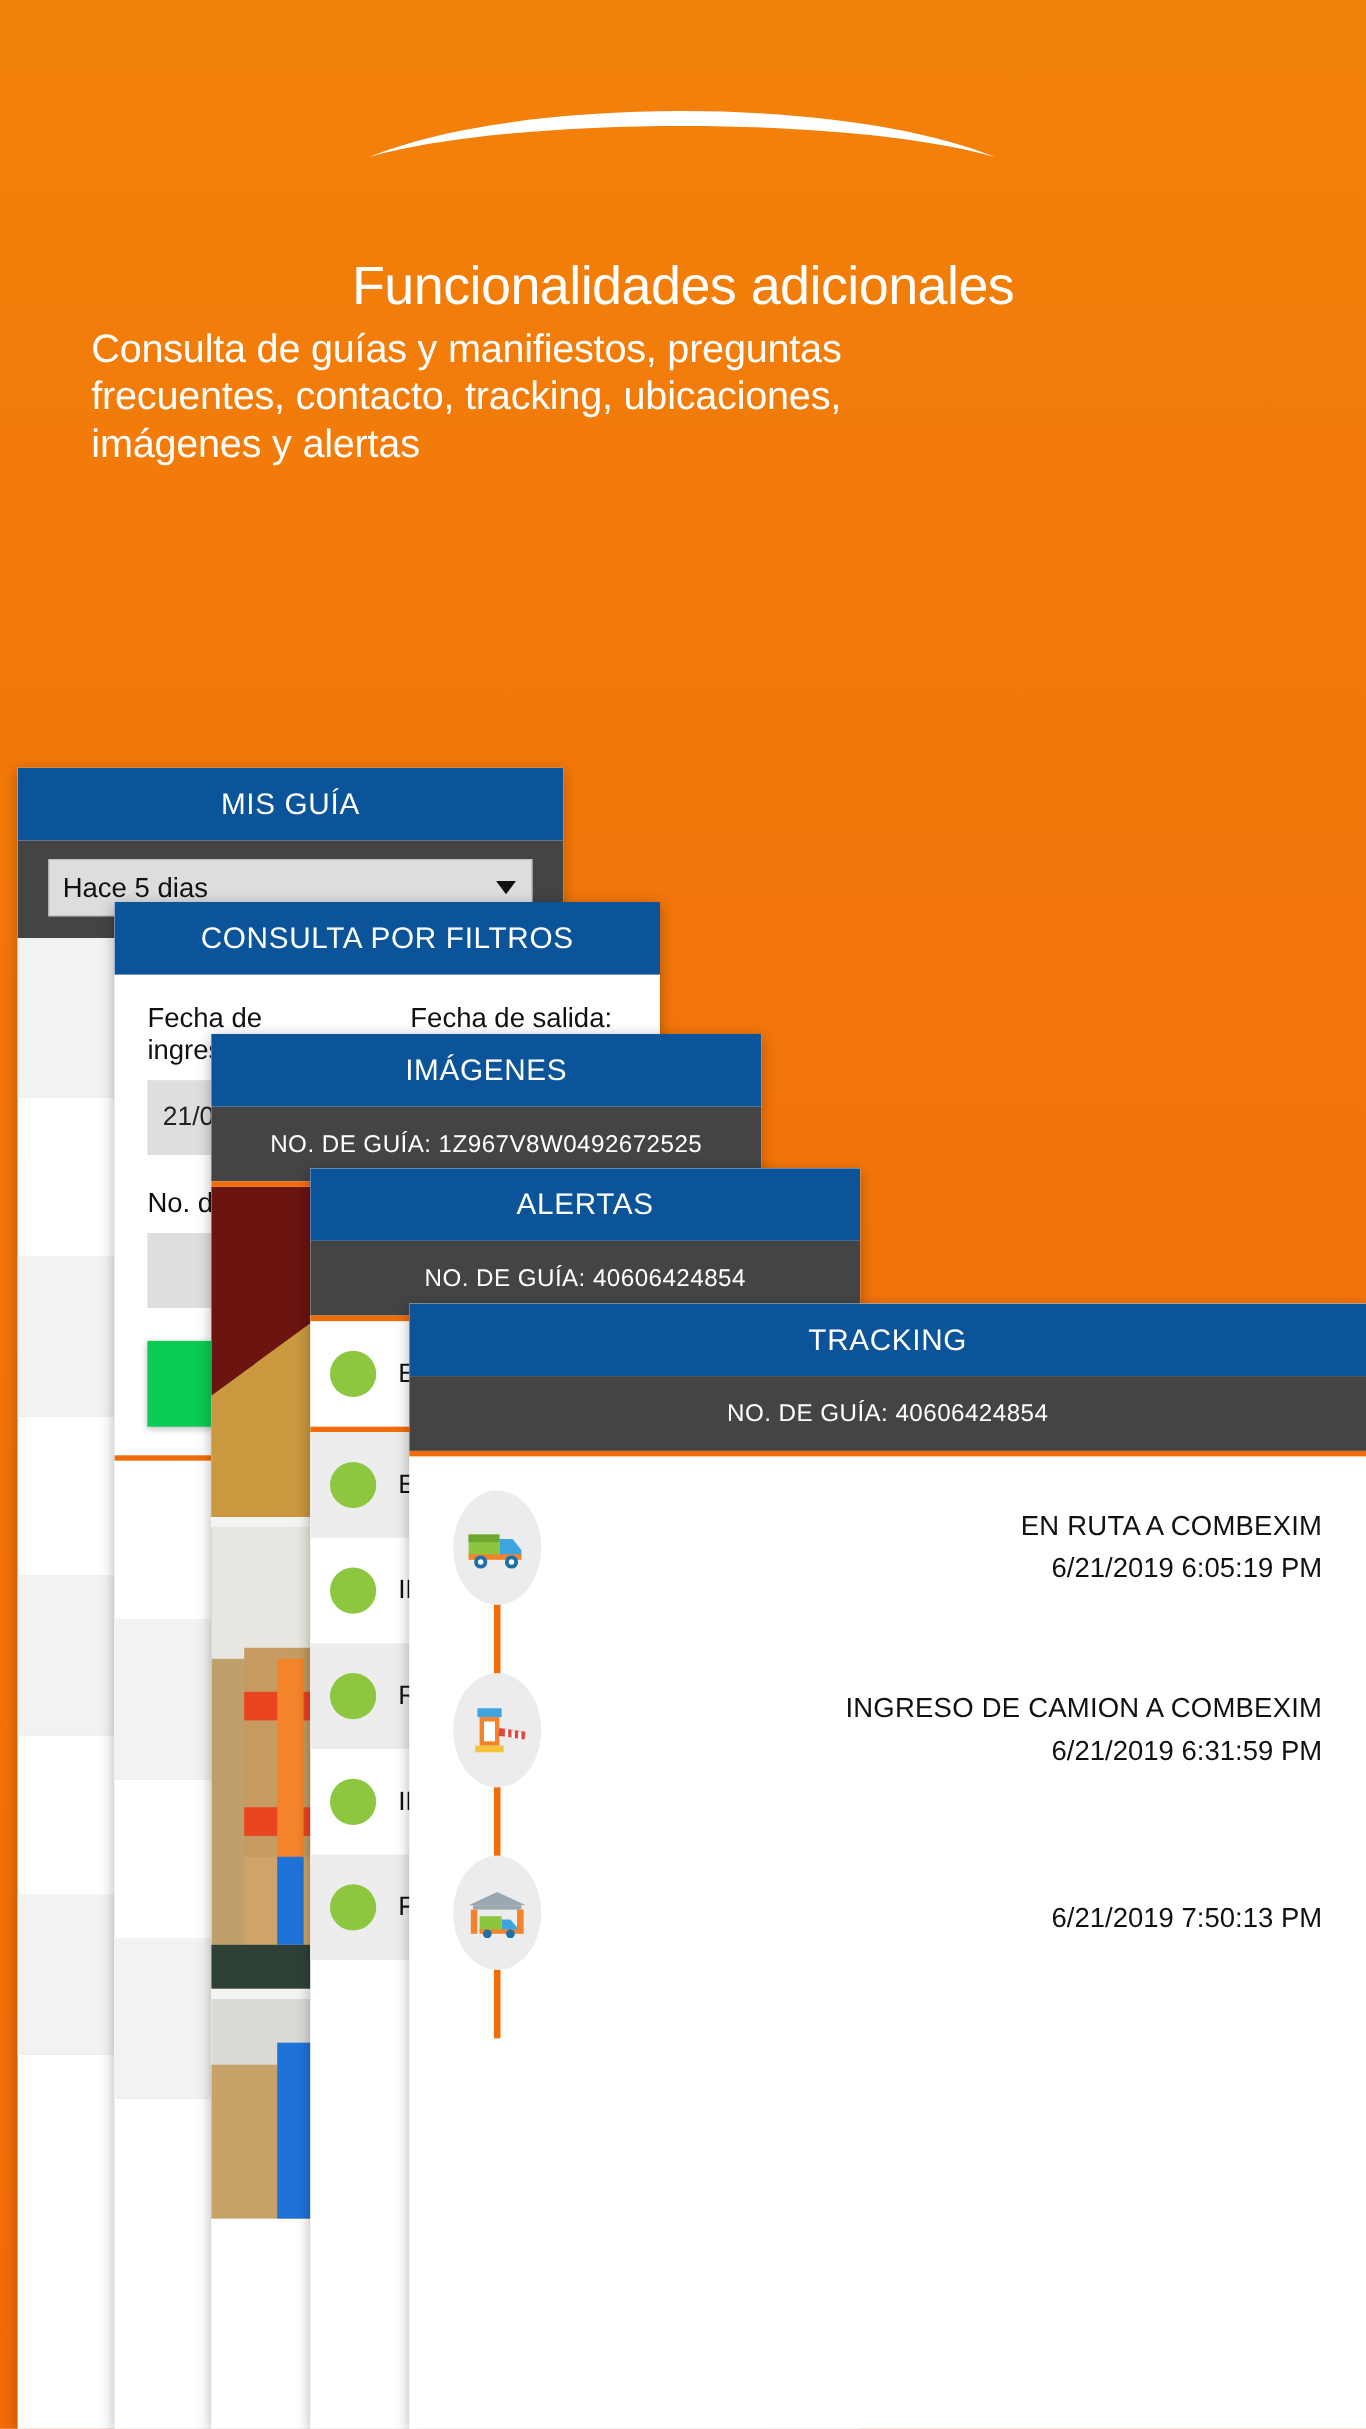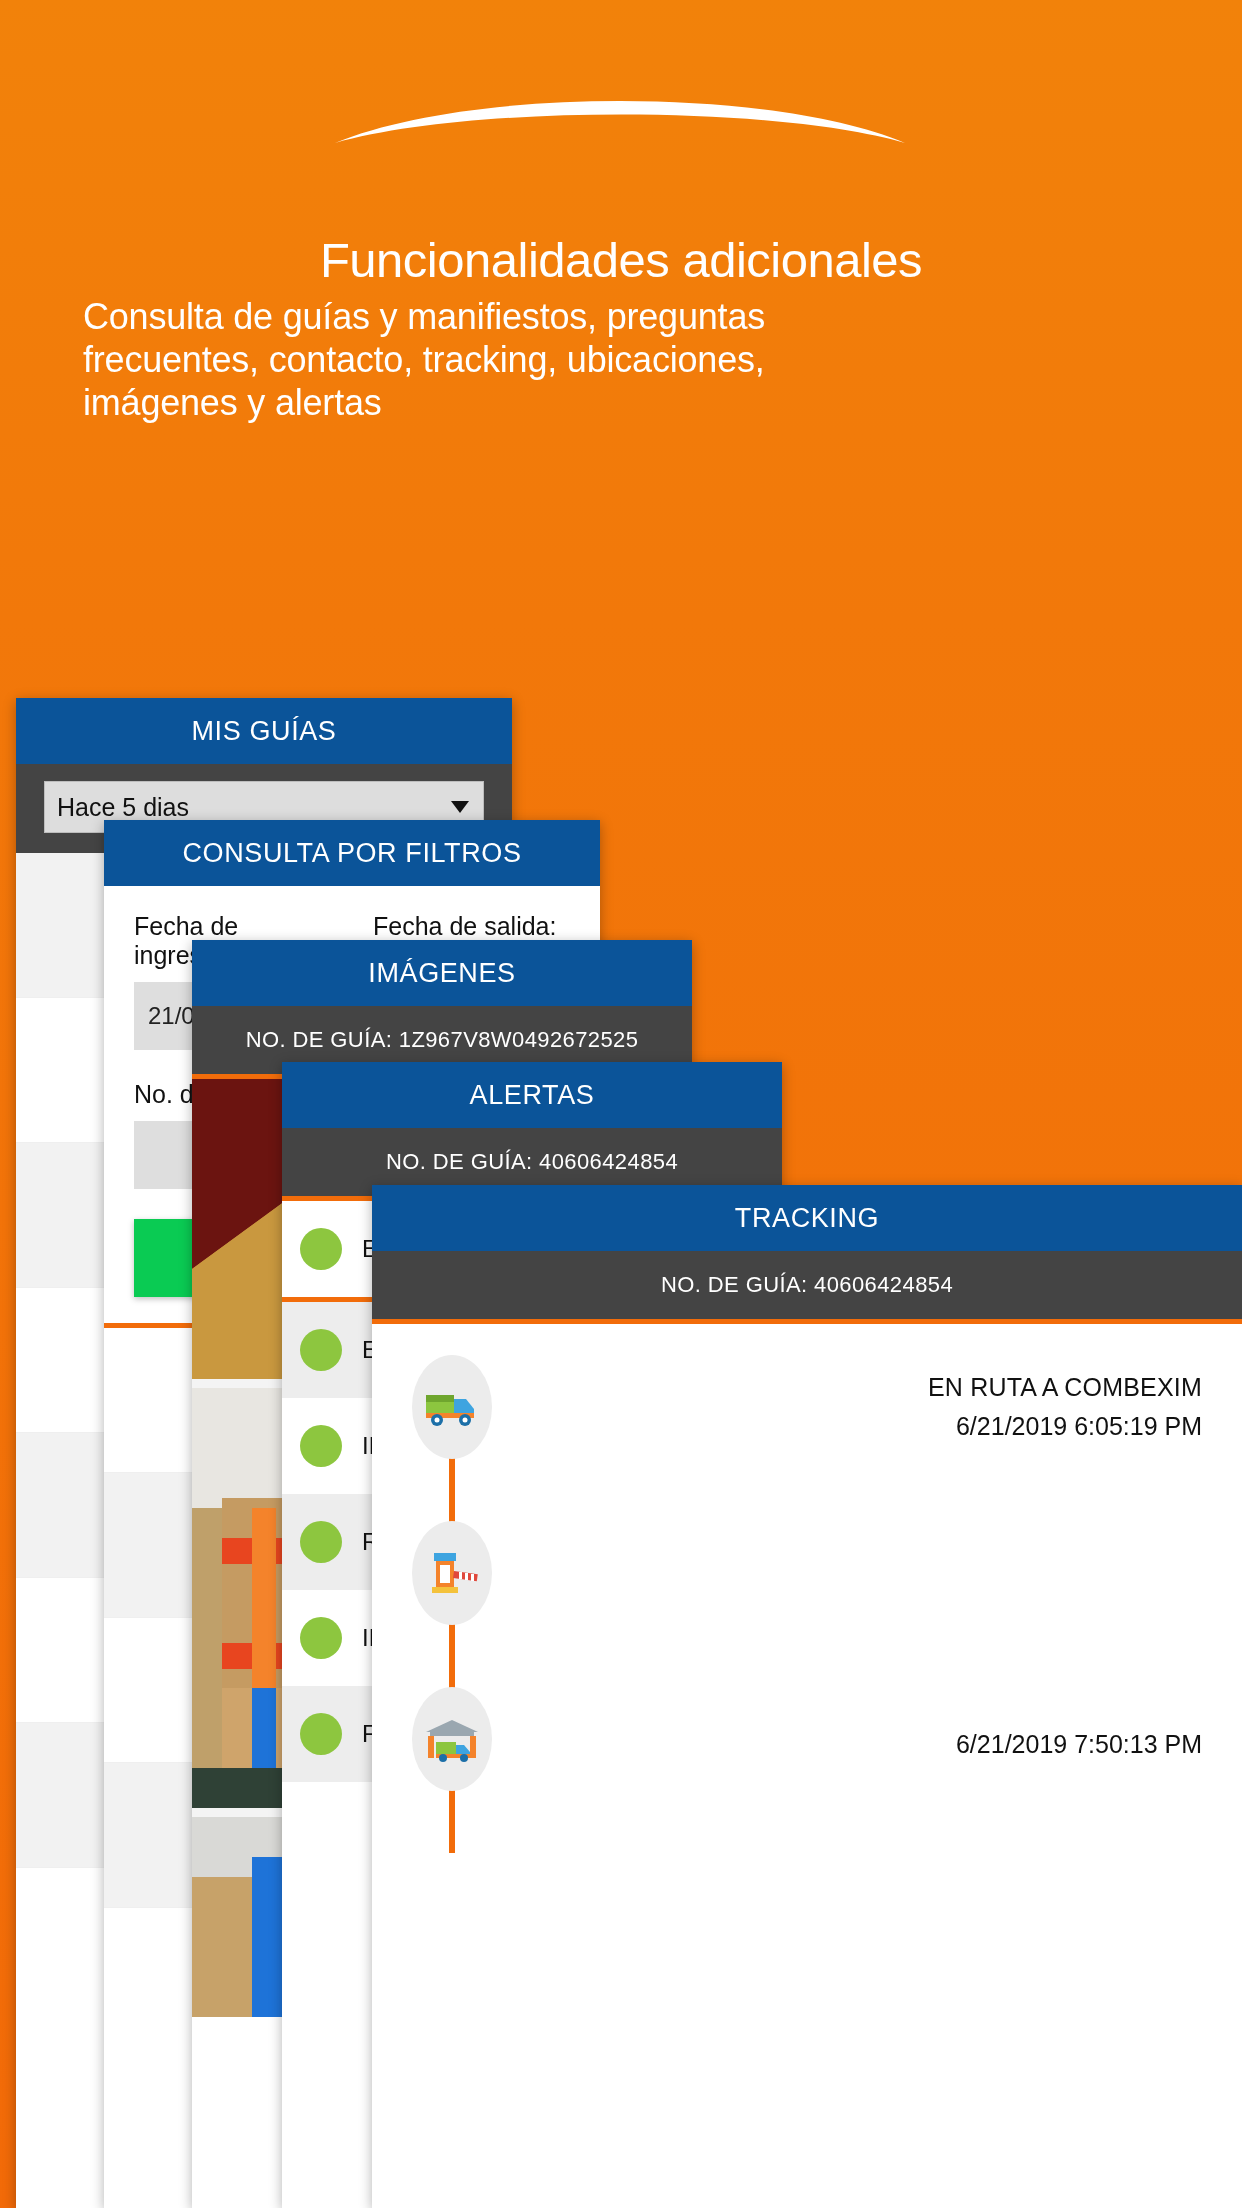--- a/index.html
+++ b/index.html
@@ -106,21 +106,21 @@
 <body>
 
 <svg id="arc" viewBox="0 0 1242 80" style="top:70px">
   <path d="M335 118 C 470 62, 770 62, 905 118 C 775 80, 468 80, 335 118 Z" fill="#ffffff" transform="translate(0,-45)"></path>
 </svg>
 
 <div id="title">Funcionalidades adicionales</div>
 <div id="subtitle">Consulta de guías y manifiestos, preguntas frecuentes, contacto, tracking, ubicaciones, imágenes y alertas</div>
 
 <div class="card" id="card-guias">
-  <div class="card-head">MIS GUÍAS</div>
+  <div class="card-head">MIS GUÍA</div>
   <div id="guias-selectbar">
     <div class="select">
       <span>Hace 5 dias</span>
       <span class="caret"></span>
     </div>
   </div>
   <div class="glist">
     <div class="grow alt">
       <div class="gicon">
         <svg width="84" height="60" viewBox="0 0 84 60">
@@ -486,20 +486,24 @@
             <rect x="8" y="38" width="26" height="6" fill="#F4C23B"></rect>
             <rect x="30" y="22" width="24" height="7" fill="#E0483C" transform="rotate(8 30 22)"></rect>
             <g fill="#fff">
               <rect x="35" y="23" width="3" height="7"></rect>
                 <rect x="41" y="24" width="3" height="7"></rect>
                 <rect x="47" y="25" width="3" height="7"></rect>
             </g>
           </svg>
         </div>
       </div>
+      <div class="ttext">
+        <div class="ttitle">INGRESO DE CAMION A COMBEXIM</div>
+        <div class="tdate">6/21/2019 6:31:59 PM</div>
+      </div>
     </div>
 
     <div class="titem">
       <div class="tico-wrap">
         <div class="tconn" style="top:0;height:166px"></div>
         <div class="tico">
           <svg width="60" height="46" viewBox="0 0 60 46">
             <path d="M4 16 L30 4 L56 16 Z" fill="#9AA7B0"></path>
             <rect x="8" y="16" width="44" height="4" fill="#9AA7B0"></rect>
             <rect x="6" y="20" width="6" height="22" fill="#F4832B"></rect>

